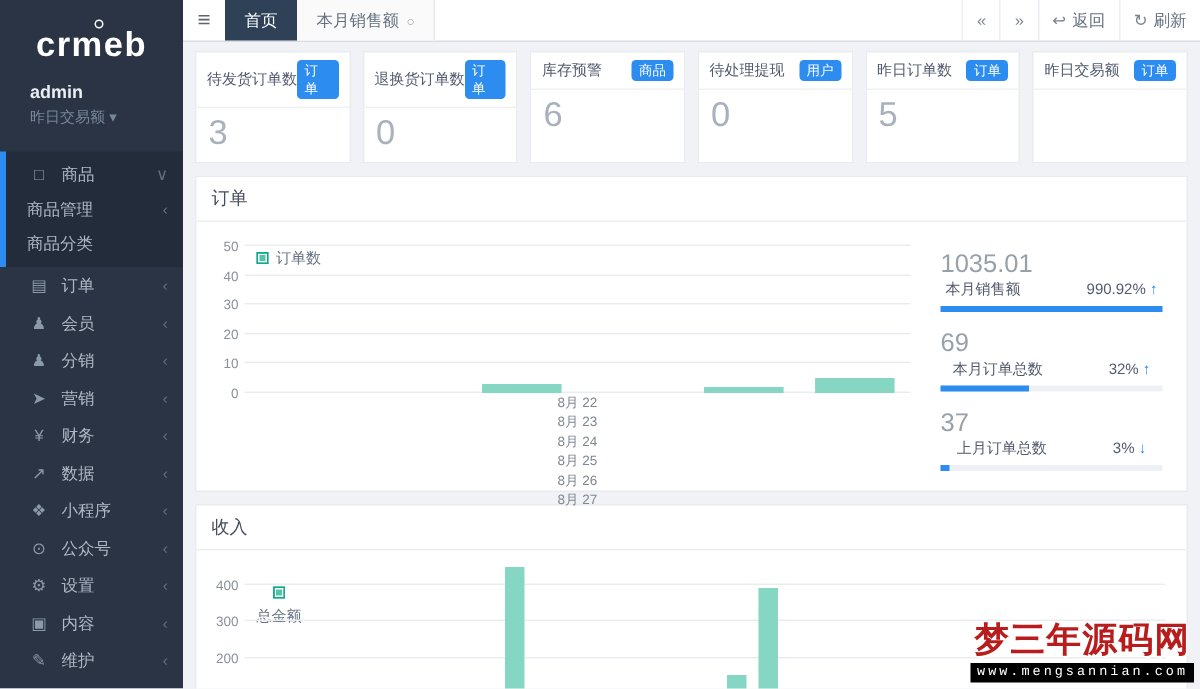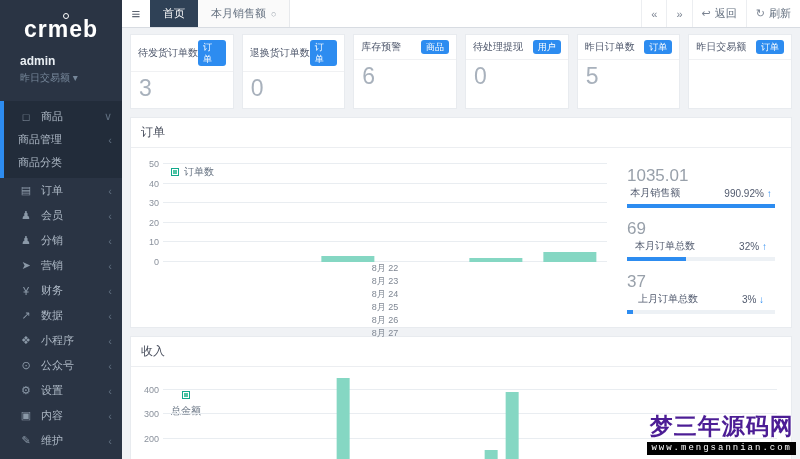--- a/index.html
+++ b/index.html
@@ -79,21 +79,21 @@
   .sblock { margin-bottom:11px; }
   .sb-num { font-size:17px; color:#98a0aa; line-height:19px; }
   .sb-row { display:flex; justify-content:center; align-items:center;
     font-size:10px; color:#515a6e; margin:1px 0 4px;gap:44px; }
   .sb-pct .arr { color:#2d8cf0; font-size:10px; }
   .sb-bar { height:4px; background:#edf1f5; }
   .sb-fill { height:4px; background:#2d8cf0; }
 
   
   .wm { position:absolute; right:4px; bottom:4px; text-align:center; z-index:9; }
-  .wm-text { font-size:23px; font-weight:bold; color:#4c1d95;
+  .wm-text { font-size:23px; font-weight:bold; color:#b91c1c;
     font-family:"Liberation Serif", serif; letter-spacing:1px;
     text-shadow:0 0 2px #fff,1px 1px 0 #fff,-1px -1px 0 #fff; }
   .wm-url { background:#000; color:#fff; font-size:9px; letter-spacing:2px;
     padding:1px 4px 2px; font-family:"Liberation Mono", monospace; }
 </style>
 </head>
 <body>
 
 <div class="app">
 

